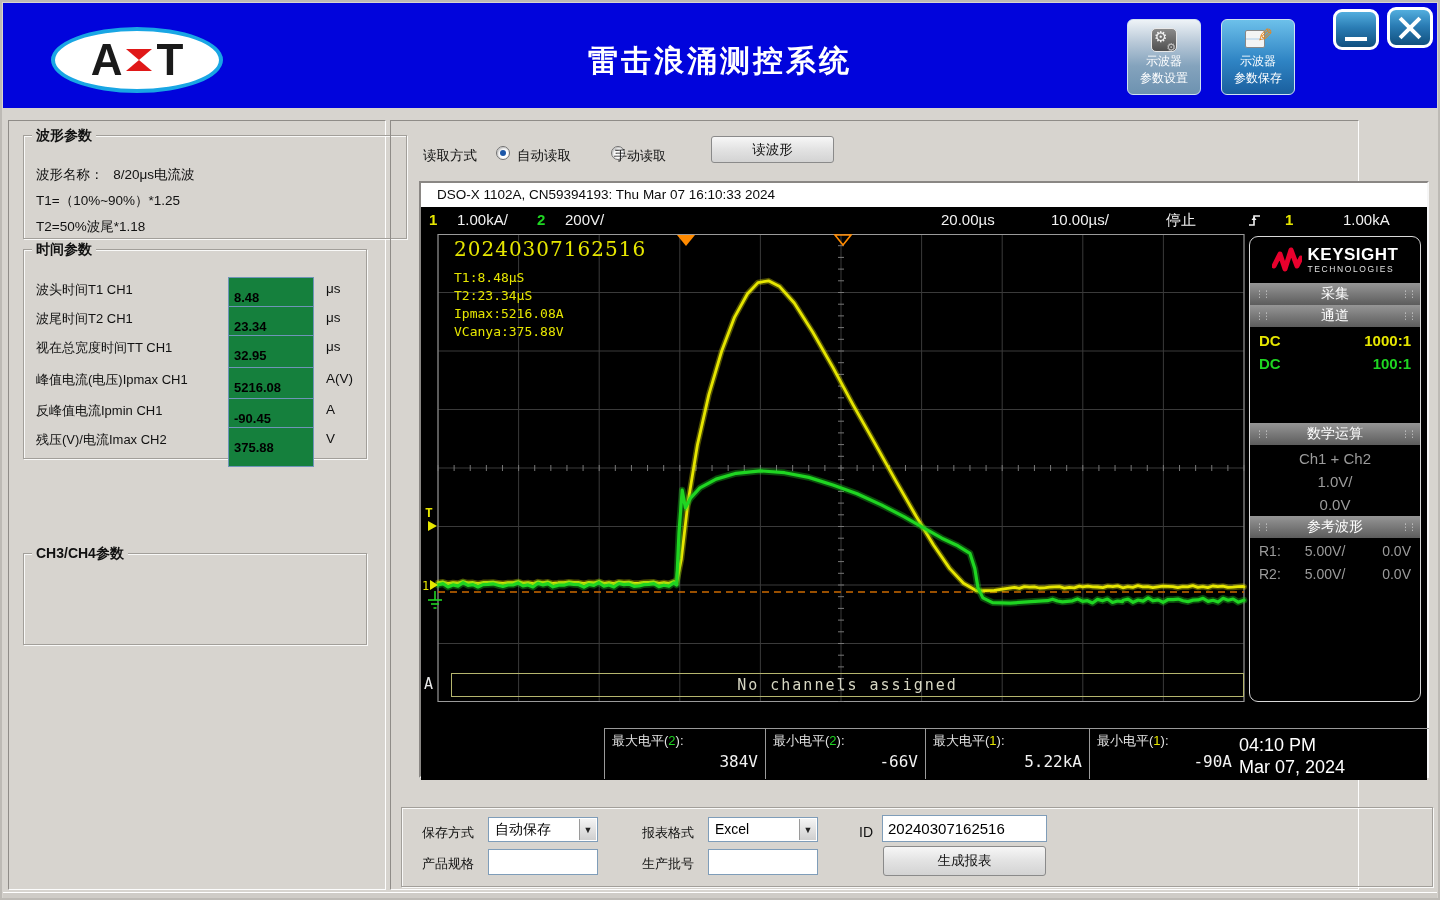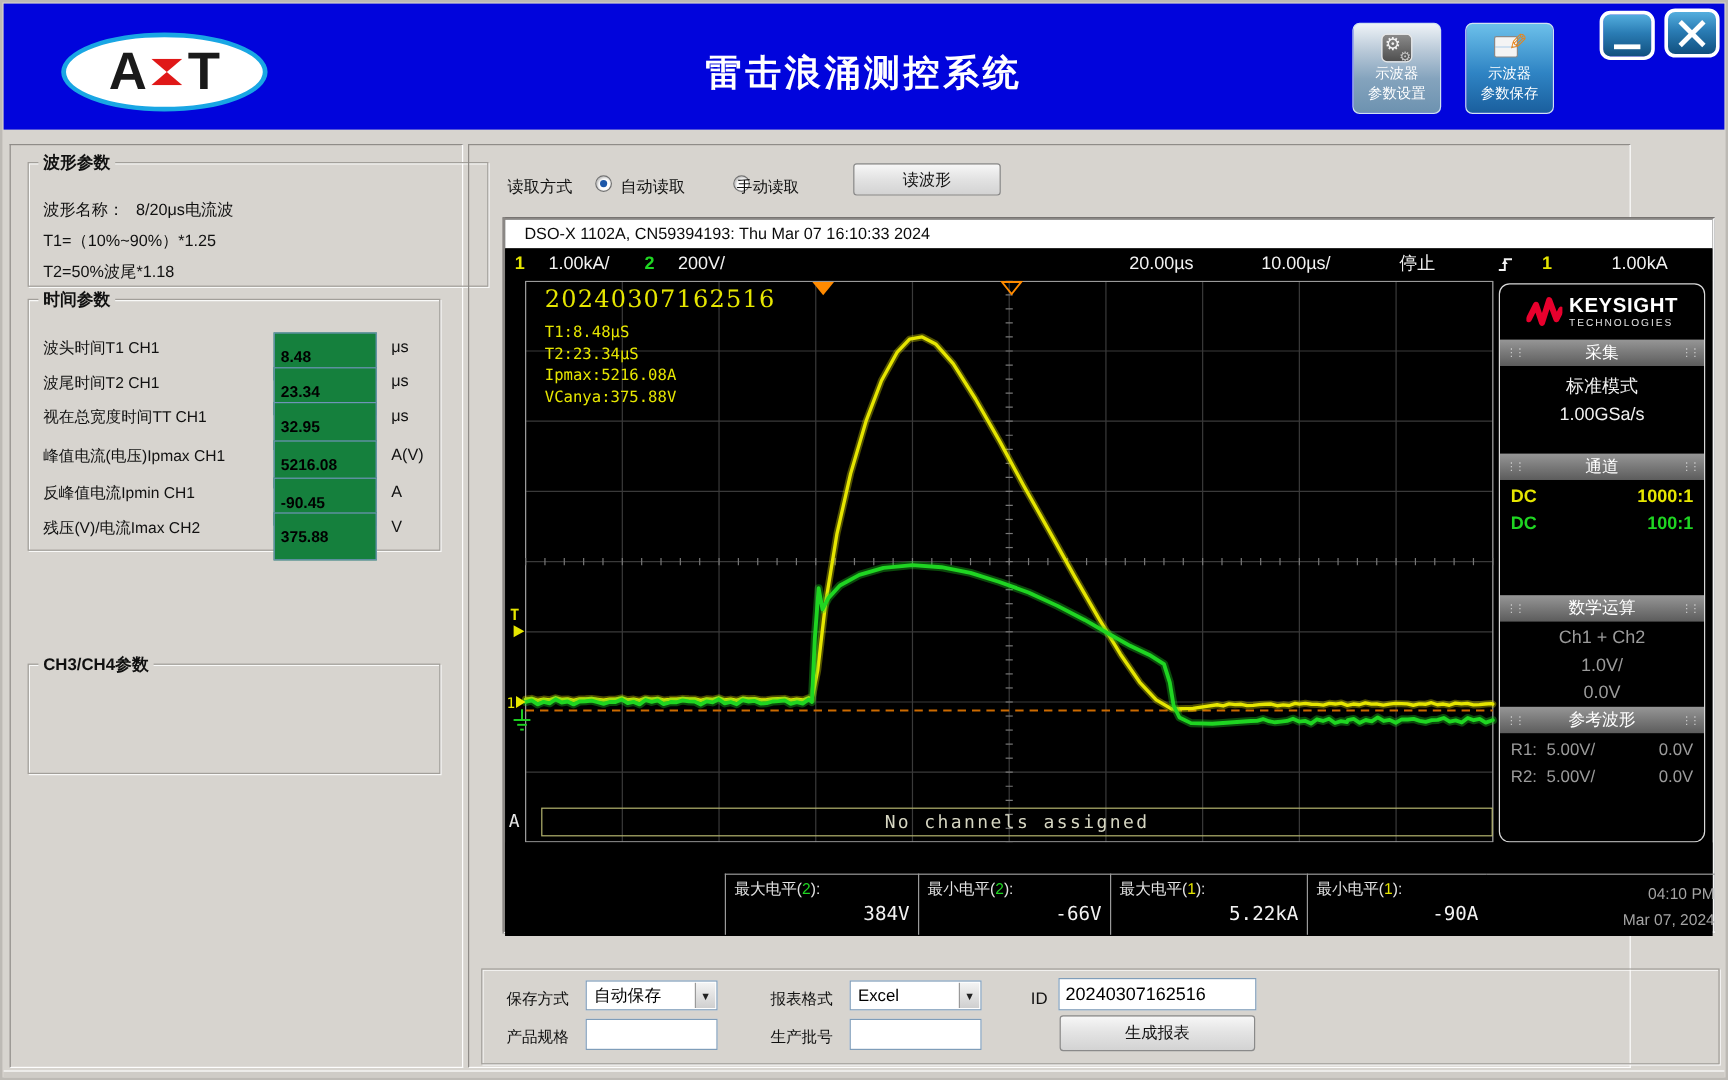--- a/index.html
+++ b/index.html
@@ -101,32 +101,32 @@
   .ks-sub  { color:#e0e0e0; font-size:8.5px; letter-spacing:1.6px; margin-top:2px; }
   .ks-hdr { height:22px; background:linear-gradient(180deg,#969696,#5c5c5c); color:#fff;
             font-size:14px; display:flex; align-items:center; justify-content:space-between;
             padding:0 5px; }
   .ks-hdr .dots { color:#cfcfcf; font-size:9px; letter-spacing:-2px; }
   .ks-line { color:#f0f0f0; font-size:15px; text-align:center; line-height:23px; }
   .ks-chrow { display:flex; justify-content:space-between; padding:0 9px; font-size:15px;
               font-weight:700; line-height:23px; }
   .ks-dim { color:#9b9b9b; font-weight:400; }
   .ks-refrow { display:flex; padding:0 9px; color:#9b9b9b; font-size:14px; line-height:23px; }
-  .ks-refrow .rs { margin-left:8px; } .ks-refrow .ro { margin-left:auto; }
+  .ks-refrow .rs { margin-left:24px; } .ks-refrow .ro { margin-left:auto; }
 
   
   #meas-bar { position:absolute; left:0; top:468px; width:1006px; height:78px; background:#000; }
   .meas-cells { position:absolute; left:183px; top:26px; height:51px; display:flex; }
   .mcell { border-top:1px solid #9a9a9a; border-left:1px solid #9a9a9a; padding:2px 7px 0 7px; }
   .mcell:last-child { border-left:1px solid #9a9a9a; }
   .mlabel { font-size:13px; color:#e2e2e2; line-height:19px; white-space:nowrap; }
   .mval { text-align:right; font-size:16px; color:#f2f2f2; line-height:24px;
           font-family:"DejaVu Sans Mono", monospace; }
-  .clock { border-top:1px solid #9a9a9a; width:190px; text-align:right; color:#a3a3a3;
-           font-size:13px; padding-top:5px; line-height:22px; }
+  .clock { border-top:1px solid #9a9a9a; width:190px; text-align:left; color:#ffffff;
+           font-size:18px; padding-top:5px; line-height:22px; }
 
   
   #bottom-grp { left:10px; top:686px; width:1032px; height:80px; }
   .combo { position:absolute; width:110px; height:25px; background:#fff; border:1px solid #7f9db9; }
   .combo .cv { font-size:14px; line-height:23px; padding-left:6px; color:#000; }
   .combo .cb { position:absolute; right:1px; top:1px; bottom:1px; width:17px;
                background:linear-gradient(180deg,#f4f4f4,#cfcfcf); border-left:1px solid #9a9a9a;
                display:flex; align-items:center; justify-content:center; font-size:9px; color:#222; }
   .txt-input { position:absolute; border:1px solid #7f9db9; background:#fff; padding:1px 5px;
                font:14px "Liberation Sans", sans-serif; }
@@ -417,24 +417,20 @@
               <span class="ks-name">KEYSIGHT</span>
               <span class="ks-sub">TECHNOLOGIES</span>
             </span>
           </div>
 
           <div class="ks-hdr">
             <span class="dots">⋮⋮</span>
               <span>采集</span>
               <span class="dots">⋮⋮</span>
           </div>
-          <div style="height:73px; padding-top:6px;">
-            <div class="ks-line">标准模式</div>
-            <div class="ks-line">1.00GSa/s</div>
-          </div>
 
           <div class="ks-hdr">
             <span class="dots">⋮⋮</span>
               <span>通道</span>
               <span class="dots">⋮⋮</span>
           </div>
           <div style="height:96px; padding-top:2px;">
             <div class="ks-chrow" style="color:#e6e600;">
               <span>DC</span>
               <span>1000:1</span>

